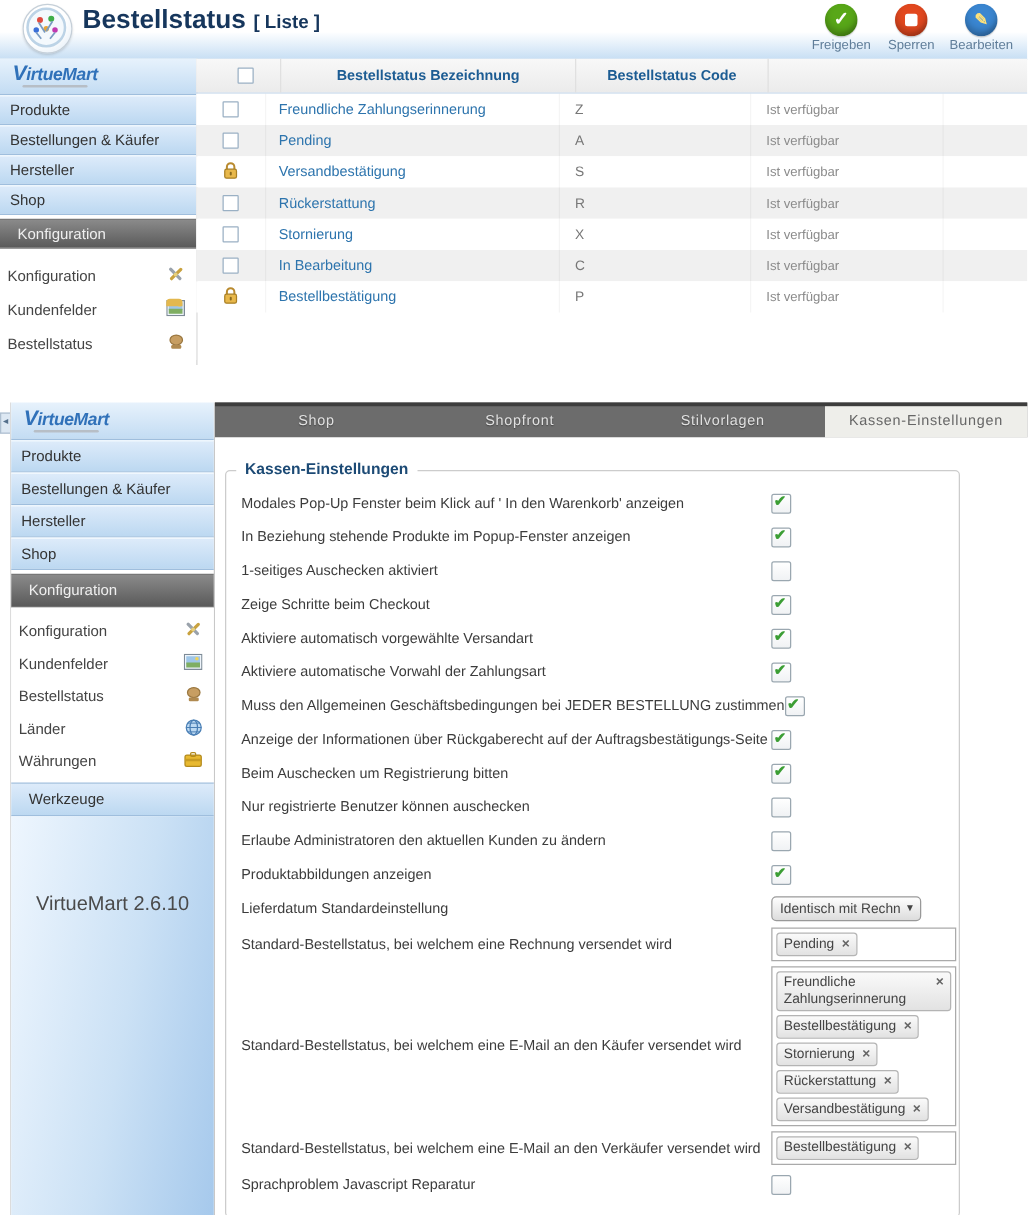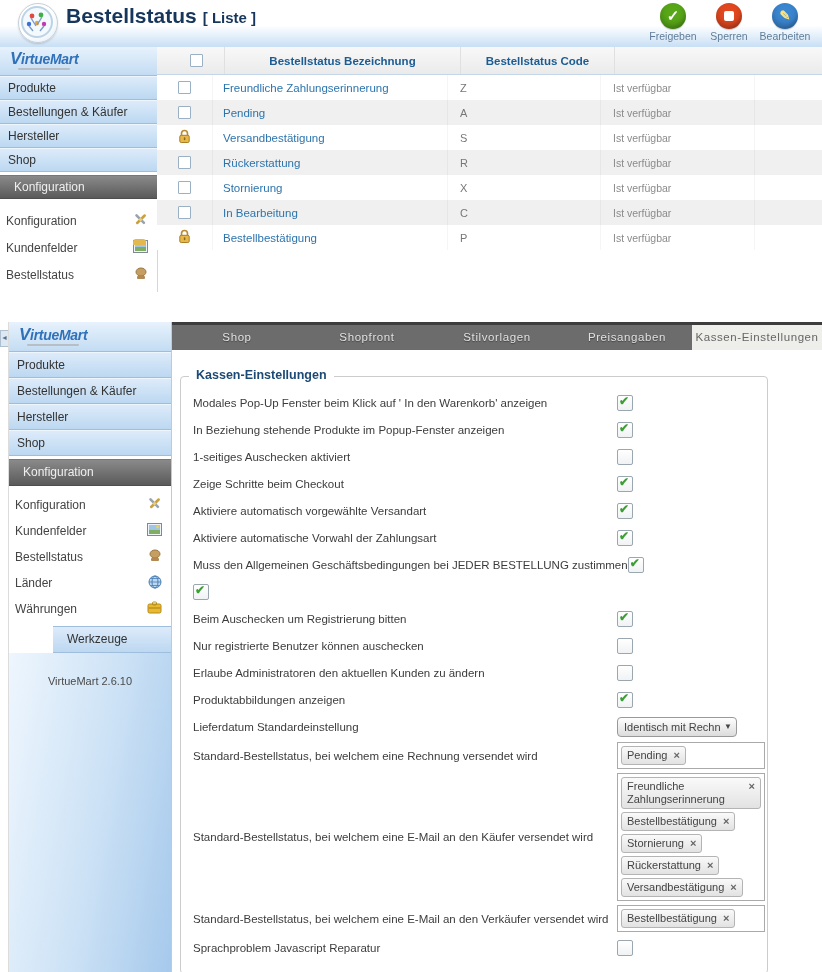--- a/index.html
+++ b/index.html
@@ -68,24 +68,24 @@
   .collapse-handle{position:absolute;left:0;top:8px;width:7px;height:15px;background:#dde8f3;border:1px solid #aebfd0;
     font-size:7px;color:#55708c;line-height:14px;text-align:center;cursor:pointer;}
   .sidebar-bottom{position:absolute;left:8px;top:0;width:164px;height:650px;display:flex;flex-direction:column;
     border-right:1px solid #c8c8c8;border-left:1px solid #dcdcdc;box-sizing:border-box;background:#fff;}
   .sb .side-logo{height:29px;}
   .sb .side-item{height:24px;line-height:24px;}
   .sb .side-item.selected{height:25px;line-height:25px;}
   .sb .submenu{padding-top:6px;padding-bottom:4px;}
   .sb .submenu-item{height:26px;}
   .tools-header{height:25px;line-height:25px;padding-left:14px;font-size:12px;color:#333;
-    background:linear-gradient(#ddebfa,#bcd8f1);border-top:1px solid #9fbedd;border-bottom:1px solid #9fbedd;cursor:pointer;margin-left:44px;}
+    background:linear-gradient(#ddebfa,#bcd8f1);border-top:1px solid #9fbedd;border-bottom:1px solid #9fbedd;cursor:pointer;}
   .side-fill{flex:1;background:linear-gradient(100deg,#eef6fe 0%,#cbe1f5 55%,#a6c9ec 100%);
     text-align:center;padding-top:22px;}
-  .version{font-size:11px;color:#4a4a4a;}
+  .version{font-size:16px;color:#4a4a4a;margin-top:40px;}
   
   .tabbar{position:absolute;left:172px;top:0;right:0;height:25px;background:#6c6c6c;border-top:3px solid #3d3d3d;display:flex;}
   .tab{flex:1;text-align:center;line-height:25px;font-size:11.5px;color:#e1e1e1;letter-spacing:0.6px;cursor:pointer;
     text-shadow:0 1px 1px rgba(0,0,0,.4);}
   .tab.active{background:#eeeeea;color:#666;text-shadow:none;}
   
   .content{position:absolute;left:172px;top:28px;right:0;bottom:0;background:#fff;}
   .panel{position:absolute;left:8px;top:26px;width:588px;border:1px solid #ccc;border-radius:4px;
     padding:14px 8px 10px 12px;box-sizing:border-box;}
   .legend{position:absolute;top:-9px;left:8px;background:#fff;padding:0 7px;font-size:12.5px;font-weight:bold;color:#1c4a75;}
@@ -344,21 +344,20 @@
       </div>
       <div class="tools-header">Werkzeuge</div>
       <div class="side-fill">
         <div class="version">VirtueMart 2.6.10</div>
       </div>
     </div>
   <div class="tabbar" id="tabbar">
       <div class="tab">Shop</div>
       <div class="tab">Shopfront</div>
       <div class="tab">Stilvorlagen</div>
-      <div class="tab">Preisangaben</div>
       <div class="tab active">Kassen-Einstellungen</div>
     </div>
   <div class="content">
     <div class="panel">
       <span class="legend">Kassen-Einstellungen</span>
       <div id="settings-rows">
           <div class="setting-row">
             <div class="setting-label">Modales Pop-Up Fenster beim Klick auf ' In den Warenkorb' anzeigen</div>
             <div class="setting-ctrl">
               <span class="cb2" style="display: block;">
@@ -406,20 +405,21 @@
           </div>
           <div class="setting-row">
             <div class="setting-label">Muss den Allgemeinen Geschäftsbedingungen bei JEDER BESTELLUNG zustimmen</div>
             <div class="setting-ctrl">
               <span class="cb2" style="display: block;">
                 <span class="mark">✔</span>
               </span>
             </div>
           </div>
           <div class="setting-row">
+            <div class="setting-label">Anzeige der Informationen über Rückgaberecht auf der Auftragsbestätigungs-Seite</div>
             <div class="setting-ctrl">
               <span class="cb2" style="display: block;">
                 <span class="mark">✔</span>
               </span>
             </div>
           </div>
           <div class="setting-row">
             <div class="setting-label">Beim Auschecken um Registrierung bitten</div>
             <div class="setting-ctrl">
               <span class="cb2" style="display: block;">

